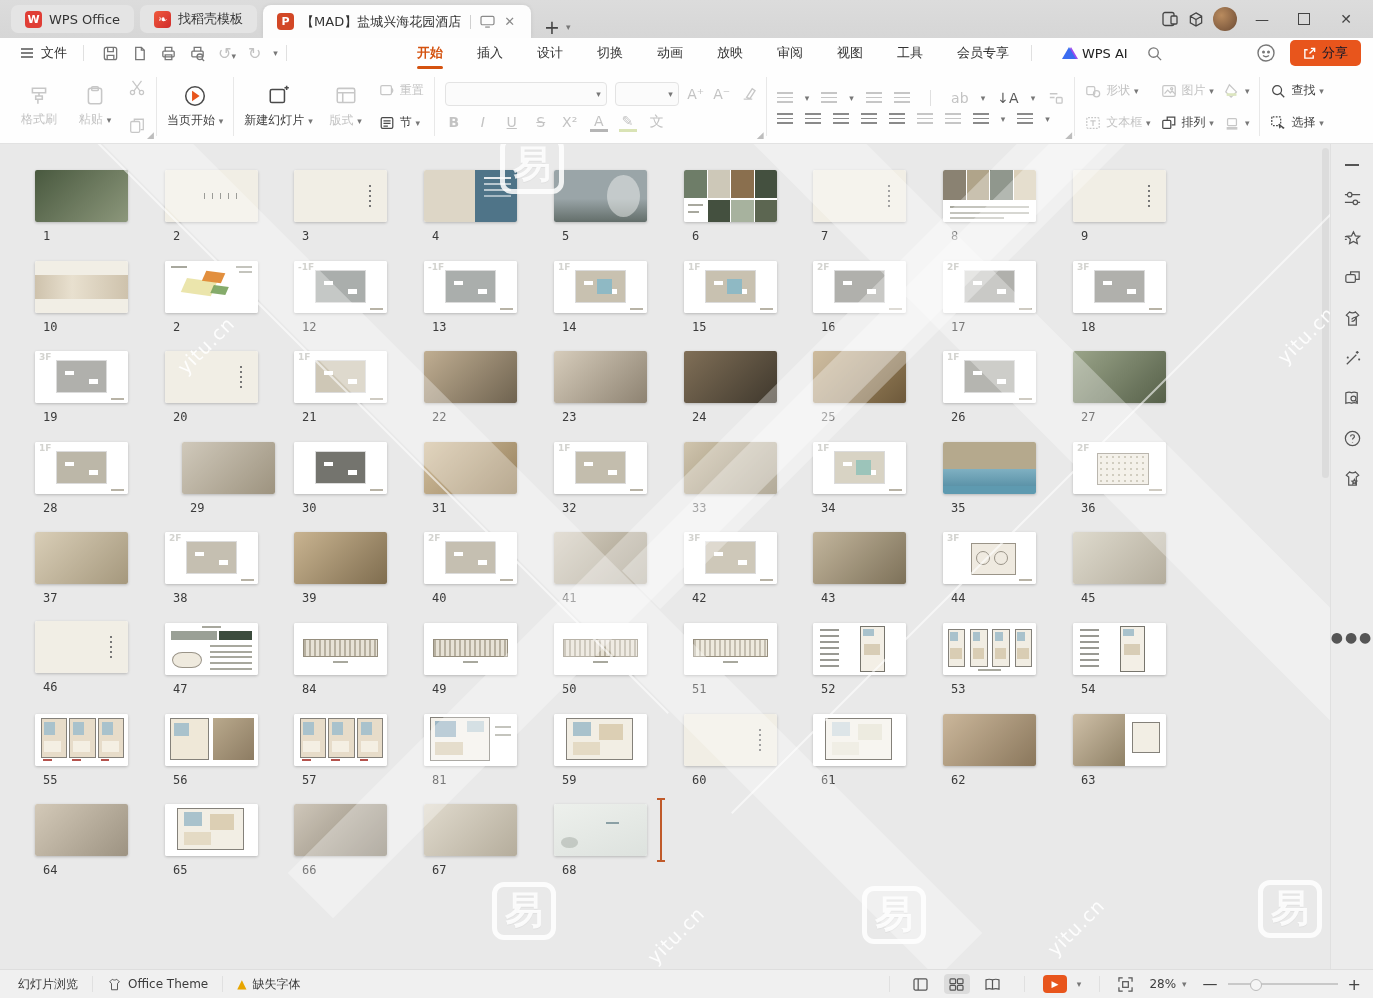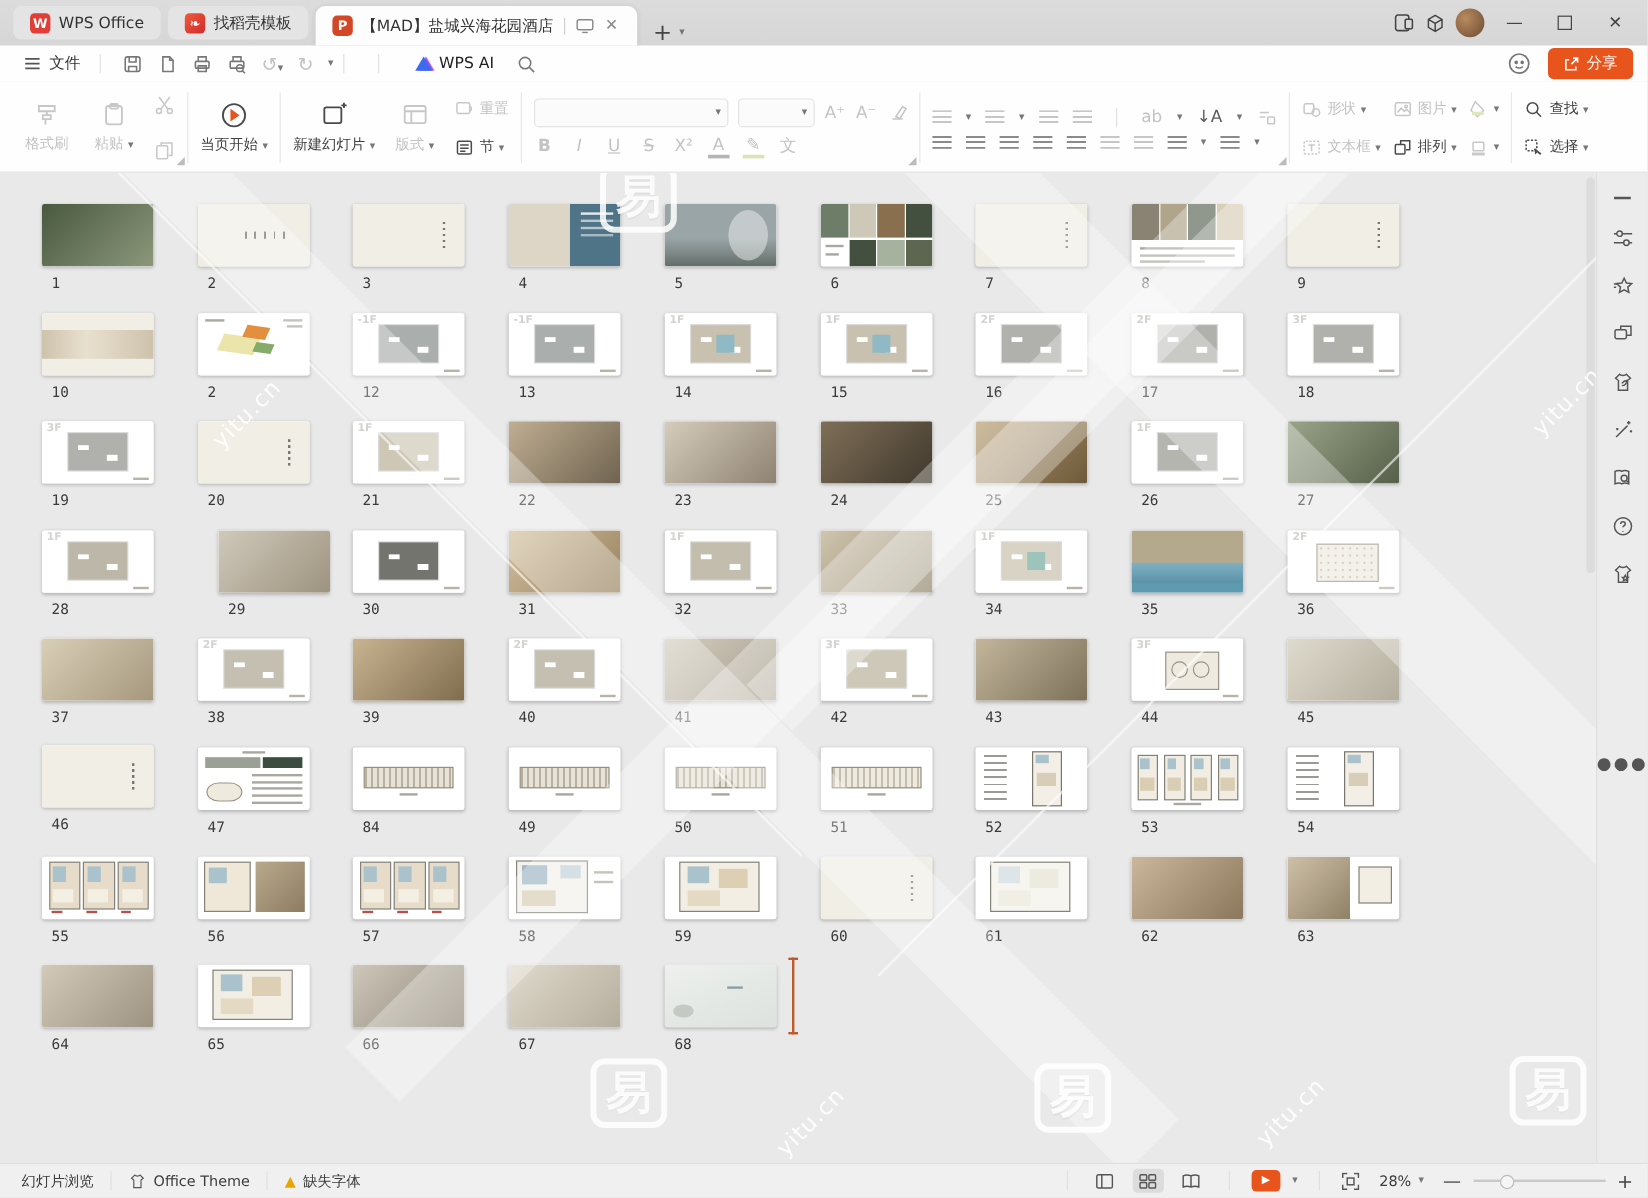--- a/index.html
+++ b/index.html
@@ -29,21 +29,21 @@
   .qat .dis{color:#c2c2c2;}
   .vsep{width:1px;height:16px;background:#e0e0e0;margin:0 8px;}
   .menu-tabs{display:flex;gap:30px;margin-left:120px;font-size:13px;color:#333;}
   .mtab{padding:5px 2px;position:relative;cursor:default;}
   .mtab.active{color:#d4520f;font-weight:bold;}
   .mtab.active::after{content:"";position:absolute;left:2px;right:2px;bottom:-2px;height:3px;border-radius:2px;background:#d4520f;}
   .ai{display:flex;align-items:center;gap:6px;margin-left:22px;font-size:13px;font-weight:normal;color:#222;}
   .ai-logo{width:0;height:0;border-left:7px solid transparent;border-right:7px solid transparent;border-bottom:12px solid #3b6cf0;
            filter:drop-shadow(2px 0 0 #9b4df0);}
   .mb-right{margin-left:auto;display:flex;align-items:center;gap:14px;}
-  .share{display:flex;align-items:center;gap:6px;background:#e8551c;color:#ffffff;font-size:13px;
+  .share{display:flex;align-items:center;gap:6px;background:#e8551c;color:#0f172a;font-size:13px;
          padding:4px 13px;border-radius:5px;}
   
   .ribbon{height:76px;background:#fefefe;border-bottom:1px solid #e2e2e2;display:flex;align-items:stretch;padding:5px 6px 3px 6px;box-sizing:border-box;}
   .rgroup{display:flex;align-items:center;gap:10px;padding:0 10px;position:relative;}
   .rsep{width:1px;background:#e8e8e8;margin:4px 0;}
   .bigbtn{display:flex;flex-direction:column;align-items:center;justify-content:center;gap:4px;font-size:12px;color:#3f3f3f;min-width:46px;}
   .bigbtn.dis{color:#c3c3c3;}
   .smallcol{display:flex;flex-direction:column;justify-content:space-between;height:56px;padding:2px 0;}
   .smallbtn{display:flex;align-items:center;gap:5px;font-size:12px;color:#3f3f3f;height:24px;}
   .smallbtn.dis{color:#c3c3c3;}
@@ -184,20 +184,32 @@
         <rect x="3" y="6.5" width="12" height="6" rx="1"></rect>
         <path d="M5.5 6.5v-4h7v4"></path>
         <circle cx="11.5" cy="12.5" r="3"></circle>
         <path d="M13.7 14.7 16 17"></path>
       </svg>
     <span class="dis">↺<span class="carat">▾</span></span>
     <span class="dis">↻</span>
     <span class="carat">▾</span>
   </div>
   <span class="vsep"></span>
+  <div class="menu-tabs">
+      <div class="mtab active">开始</div>
+      <div class="mtab">插入</div>
+      <div class="mtab">设计</div>
+      <div class="mtab">切换</div>
+      <div class="mtab">动画</div>
+      <div class="mtab">放映</div>
+      <div class="mtab">审阅</div>
+      <div class="mtab">视图</div>
+      <div class="mtab">工具</div>
+      <div class="mtab">会员专享</div>
+    </div>
   <span class="vsep" style="margin-left:20px"></span>
   <div class="ai">
     <span class="ai-logo"></span>
     <span>WPS AI</span>
   </div>
   <svg class="ri" width="17" height="17" viewBox="0 0 18 18" style="margin-left:18px">
       <circle cx="8" cy="8" r="5"></circle>
       <path d="M11.8 11.8 16 16"></path>
     </svg>
   <div class="mb-right">
@@ -967,21 +979,21 @@
         <div class="cell" style="left: 424px; top: 570px;">
           <div class="thumb">
             <i class="f wt"></i>
             <i style="position:absolute;left:8%;top:8%;width:62%;height:80%;box-shadow:0 0 0 1px #84817a;background:#f4f1ea"></i>
             <i style="position:absolute;left:12%;top:14%;width:22%;height:30%;background:#9db6c4"></i>
             <i style="position:absolute;left:12%;top:54%;width:30%;height:24%;background:#d9cdb4"></i>
             <i style="position:absolute;left:46%;top:14%;width:18%;height:20%;background:#c2d1d8"></i>
             <i class="tx" style="right:6%;top:24%;width:18%"></i>
             <i class="tx" style="right:6%;top:38%;width:18%"></i>
           </div>
-          <div class="num">58</div>
+          <div class="num">81</div>
         </div>
         <div class="cell" style="left: 554px; top: 570px;">
           <div class="thumb">
             <i class="f wt"></i>
             <i style="position:absolute;left:14%;top:10%;width:70%;height:76%;box-shadow:0 0 0 1px #84817a;background:#f2eee4"></i>
             <i style="position:absolute;left:20%;top:16%;width:20%;height:26%;background:#a9c2cc"></i>
             <i style="position:absolute;left:48%;top:20%;width:26%;height:30%;background:#dccfb4"></i>
             <i style="position:absolute;left:20%;top:54%;width:30%;height:24%;background:#e4dac4"></i>
           </div>
           <div class="num">59</div>

